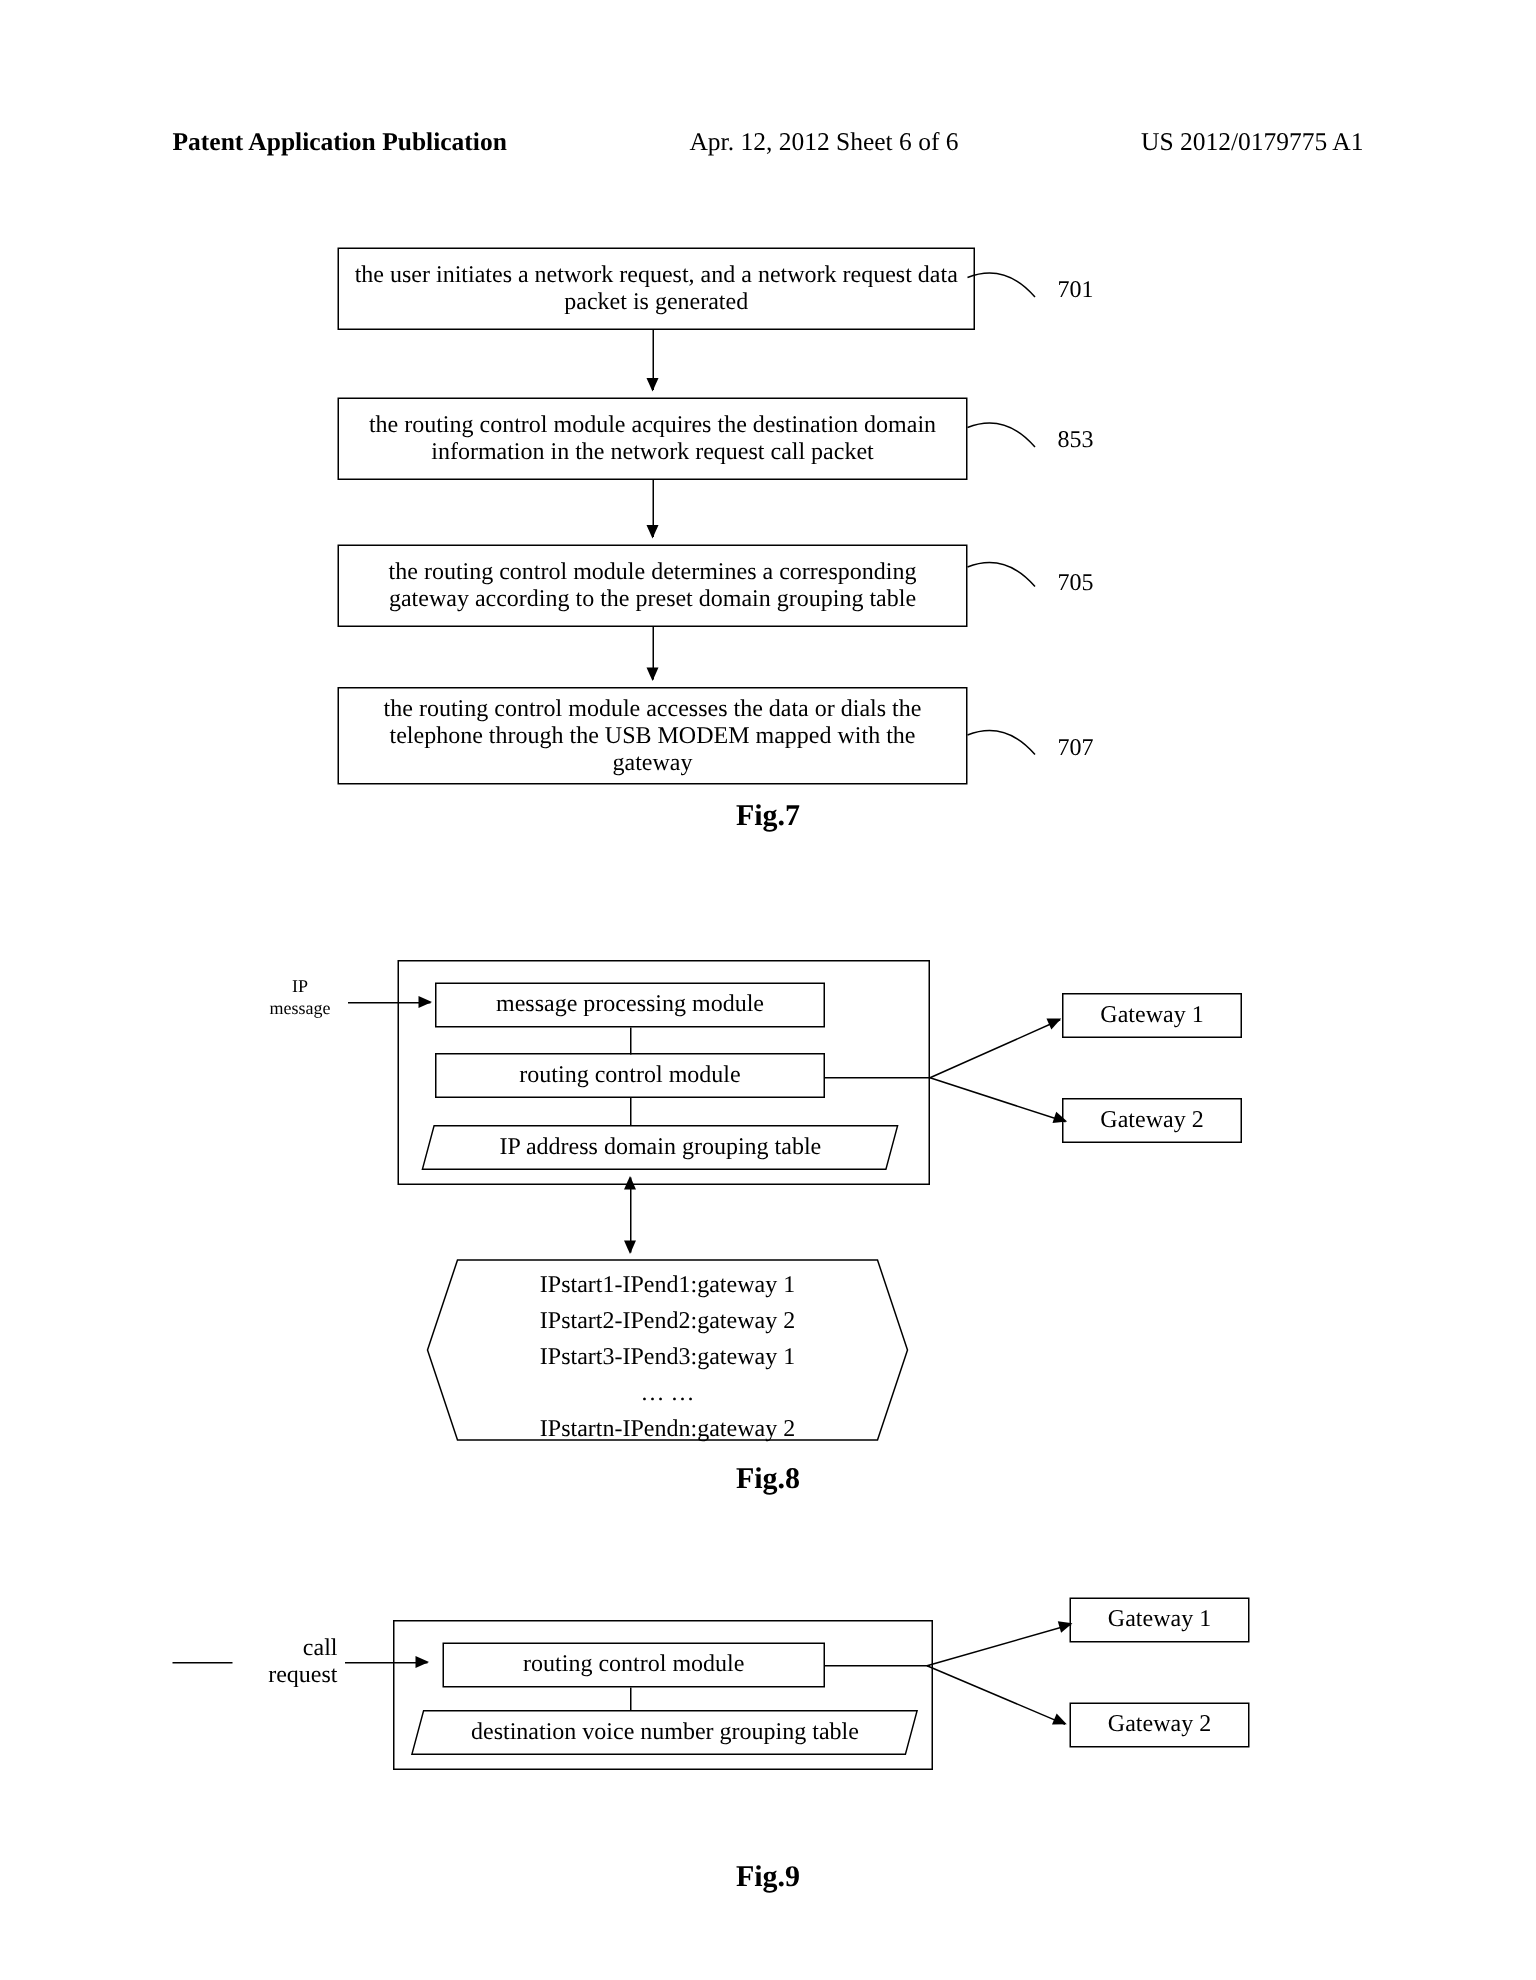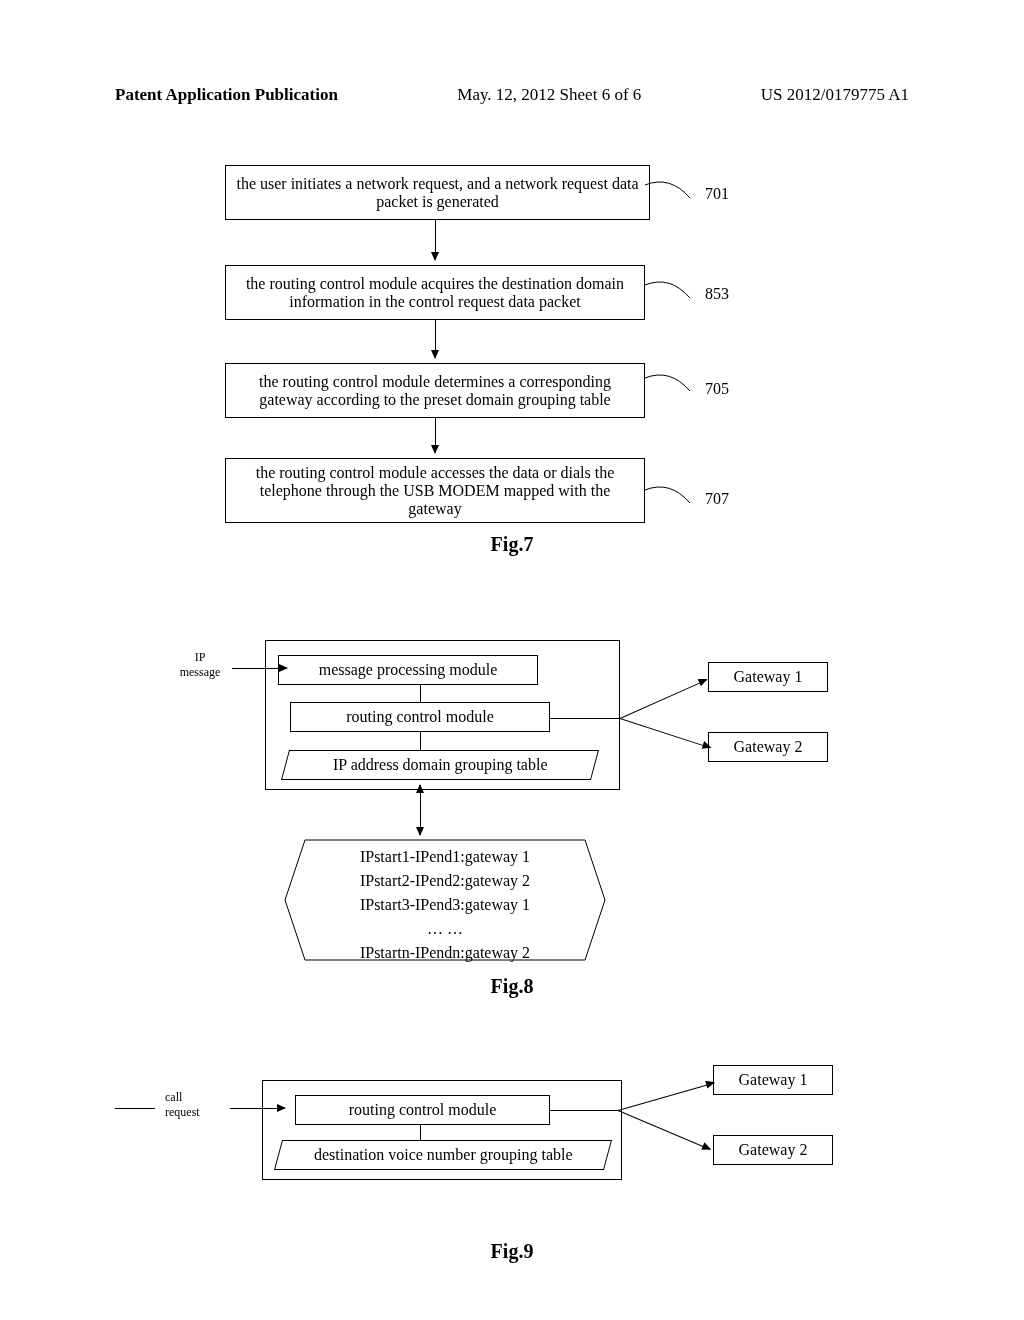--- a/index.html
+++ b/index.html
@@ -168,48 +168,48 @@
 
     
     .fig9 {
       position: absolute;
       top: 1080px;
       left: 0;
       width: 100%;
     }
     .call-label {
       position: absolute;
-      font-size: 12px;
-      text-align: left;
+      font-size: 16px;
+      text-align: right;
     }
     .dash-line {
       position: absolute;
       border-top: 1px solid black;
       height: 0;
     }
   </style>
 </head>
 <body>
 
 <div class="header">
   <span class="header-left">Patent Application Publication</span>
-  <span class="header-center">May. 12, 2012   Sheet 6 of 6</span>
+  <span class="header-center">Apr. 12, 2012   Sheet 6 of 6</span>
   <span class="header-right">US 2012/0179775 A1</span>
 </div>
 
 <div class="fig7">
   <div class="flowbox" style="left:225px; top:0px; width:425px; height:55px;">the user initiates a network request, and a network request data packet is generated</div>
   <svg style="position:absolute; left:640px; top:15px; width:60px; height:30px;">
       <path d="M 5 5 Q 30 -5 50 18" stroke="black" fill="none"></path>
     </svg>
   <div class="num-label" style="left:705px; top:20px;">701</div>
 
   <div class="flow-arrow" style="left:435px; top:55px; height:40px;"></div>
 
-  <div class="flowbox" style="left:225px; top:100px; width:420px; height:55px;">the routing control module acquires the destination domain information in the control request data packet</div>
+  <div class="flowbox" style="left:225px; top:100px; width:420px; height:55px;">the routing control module acquires the destination domain information in the network request call packet</div>
   <svg style="position:absolute; left:640px; top:115px; width:60px; height:30px;">
       <path d="M 5 5 Q 30 -5 50 18" stroke="black" fill="none"></path>
     </svg>
   <div class="num-label" style="left:705px; top:120px;">853</div>
 
   <div class="flow-arrow" style="left:435px; top:155px; height:38px;"></div>
 
   <div class="flowbox" style="left:225px; top:198px; width:420px; height:55px;">the routing control module determines a corresponding gateway according to the preset domain grouping table</div>
   <svg style="position:absolute; left:640px; top:208px; width:60px; height:30px;">
       <path d="M 5 5 Q 30 -5 50 18" stroke="black" fill="none"></path>
@@ -227,21 +227,21 @@
   <div class="fig-caption" style="top:368px;">Fig.7</div>
 </div>
 
 <div class="fig8">
   <div class="ip-label" style="left:170px; top:10px; width:60px; white-space:pre-line;">IP
 message</div>
   <div class="h-arrow right" style="left:232px; top:28px; width:55px;"></div>
 
   <div class="outer-box" style="left:265px; top:0px; width:355px; height:150px;"></div>
 
-  <div class="inner-box" style="left:278px; top:15px; width:260px; height:30px;">message processing module</div>
+  <div class="inner-box" style="left:290px; top:15px; width:260px; height:30px;">message processing module</div>
   <div class="v-line" style="left:420px; top:45px; height:18px;"></div>
   <div class="inner-box" style="left:290px; top:62px; width:260px; height:30px;">routing control module</div>
   <div class="v-line" style="left:420px; top:92px; height:18px;"></div>
   <div class="parallelogram" style="left:285px; top:110px; width:310px; height:30px;">
       <span>IP address domain grouping table</span>
     </div>
 
   <div class="h-arrow" style="left:550px; top:78px; width:70px;"></div>
   <div class="diag-line" style="left:620px; top:78px; width:95px; transform: rotate(-24deg);"></div>
   <div class="diag-line" style="left:620px; top:78px; width:95px; transform: rotate(18deg);"></div>

